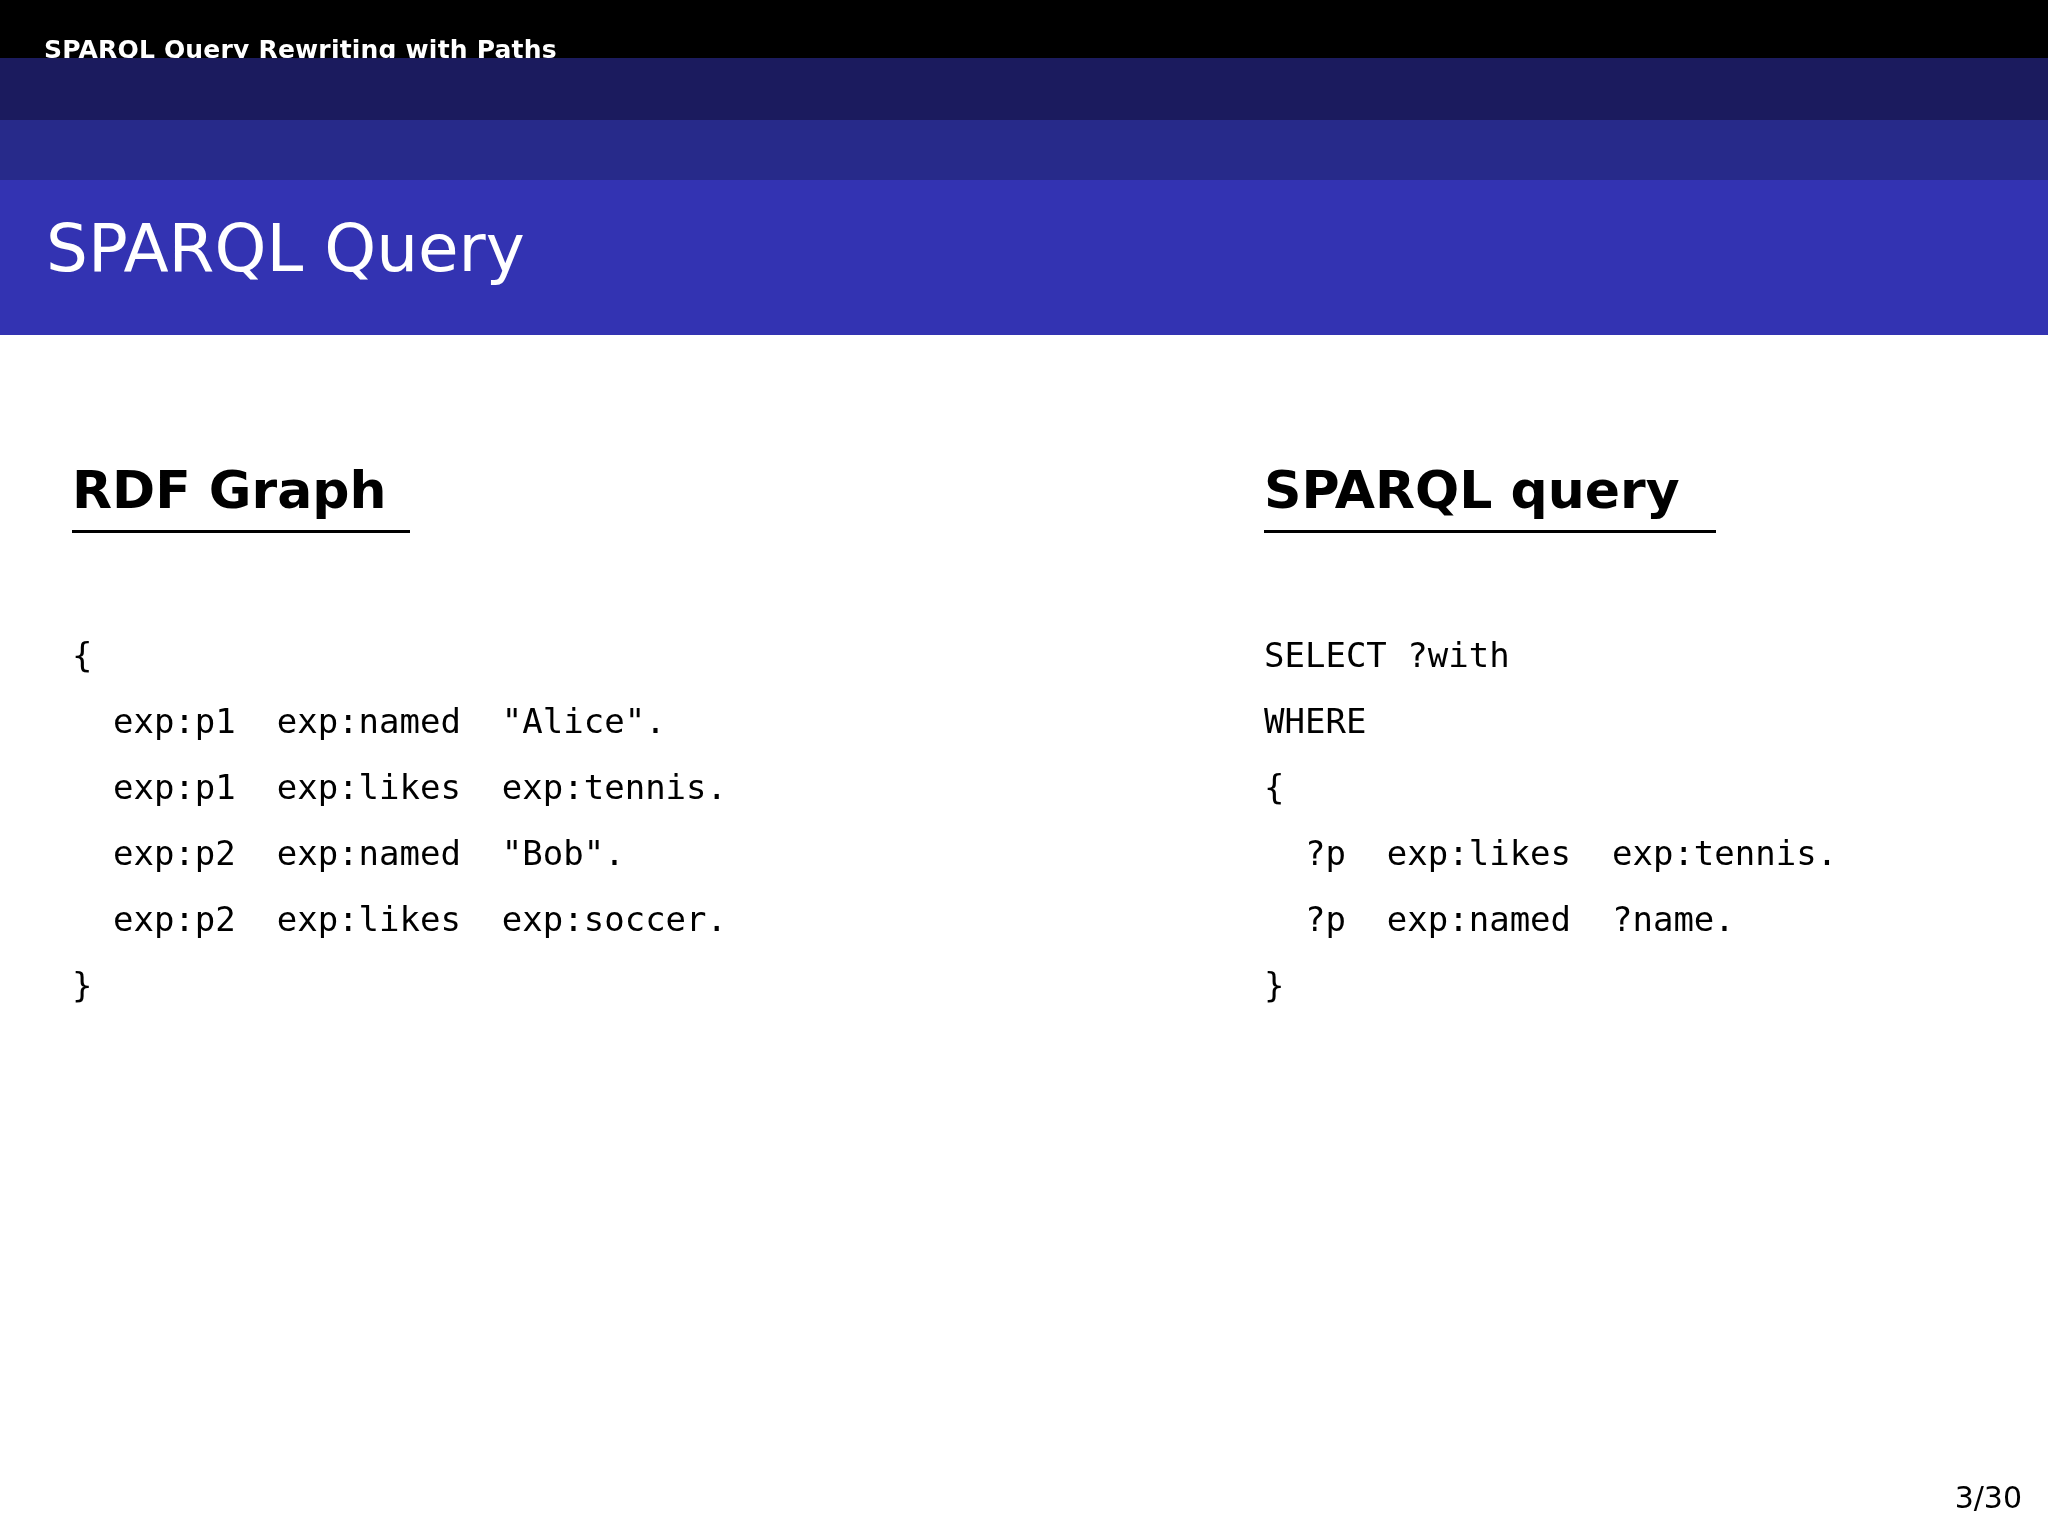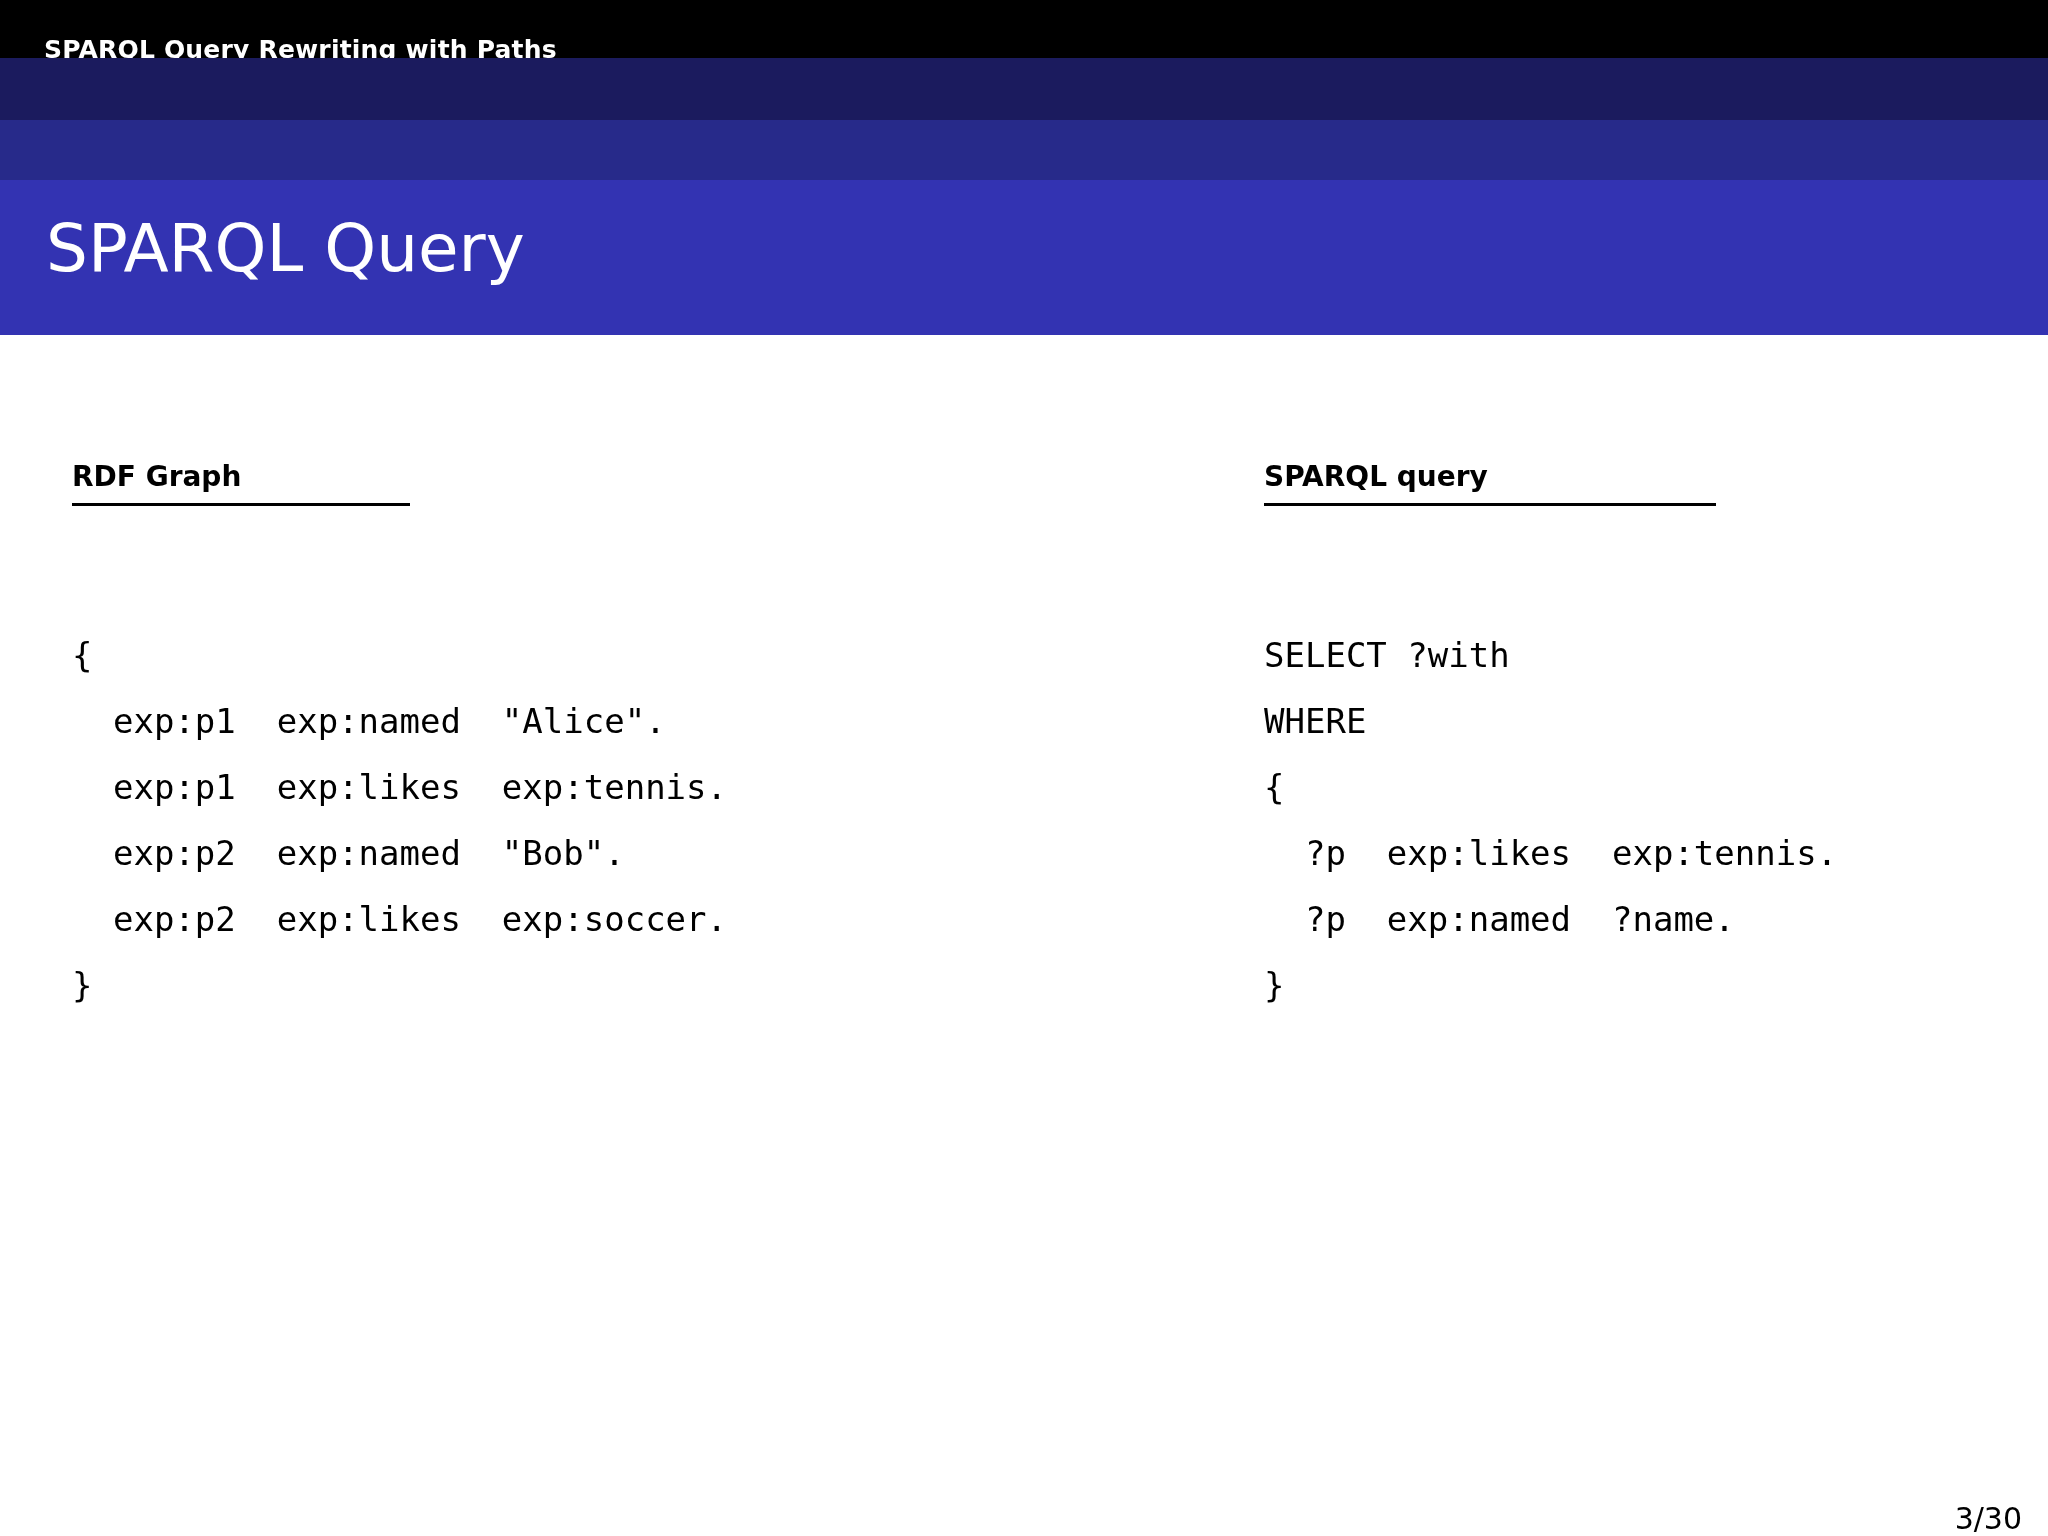--- a/index.html
+++ b/index.html
@@ -60,21 +60,21 @@
     color: #ffffff;
     white-space: nowrap;
     line-height: 1;
   }
 
   
   .col-head {
     position: absolute;
     font-family: "DejaVu Sans", sans-serif;
     font-weight: bold;
-    font-size: 28px;
+    font-size: 52px;
     color: #000000;
     white-space: nowrap;
     padding-bottom: 8px;
   }
   .col-head .rule {
     display: block;
     height: 3px;
     background: #000000;
     margin-top: 10px;
   }
@@ -118,21 +118,21 @@
     fill: #000000;
     text-anchor: middle;
     dominant-baseline: central;
   }
   .edge-line { stroke: #000000; stroke-width: 9; fill: none; }
   .map-arc { stroke: #e8000d; stroke-width: 3.2; fill: none; }
 
   
   #pageno {
     position: absolute;
-    right: 26px; bottom: 0;
+    right: 26px; bottom: 21px;
     font-family: "DejaVu Sans", sans-serif;
     font-size: 30px;
     color: #000000;
   }
 </style>
 </head>
 <body>
 
 <div class="band-black"></div>
 <div class="headline">SPARQL Query Rewriting with Paths</div>

